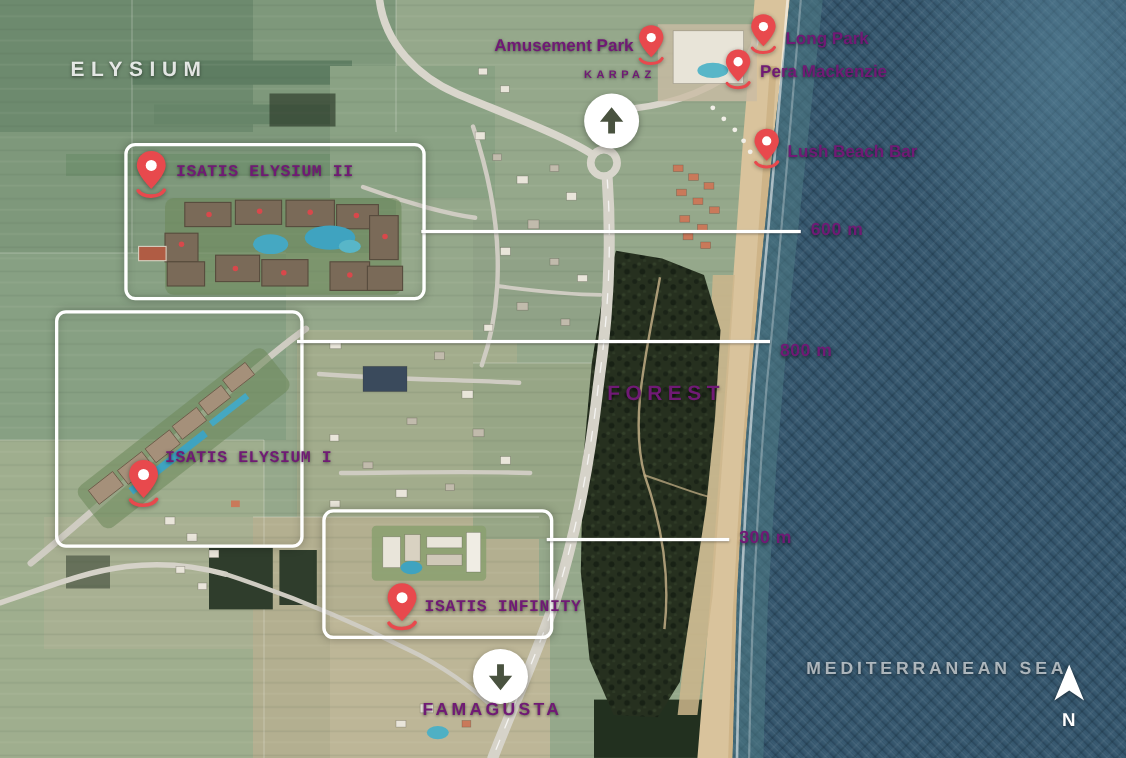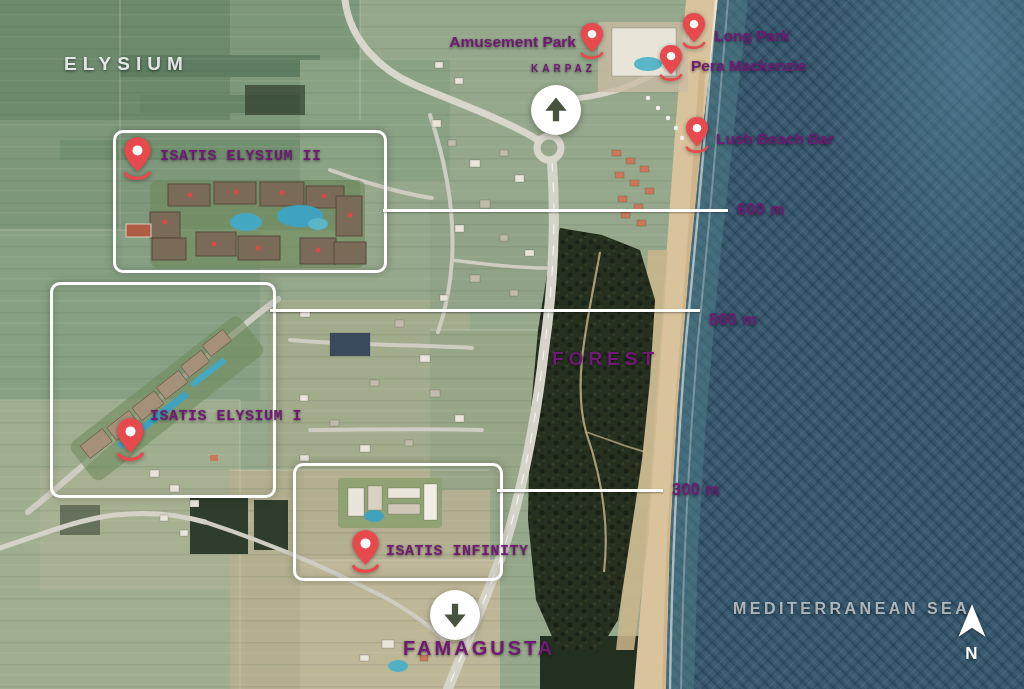--- a/index.html
+++ b/index.html
@@ -18,21 +18,21 @@
   .lbl{position:absolute;color:#701a75;font-weight:700;white-space:nowrap;
        text-shadow:0 1px 3px rgba(0,0,0,.55);line-height:1;}
   .poi-label{font-size:15.5px;}
   .project-label{font-size:15px;letter-spacing:.5px;font-family:Liberation Mono, monospace;}
   .dist-label{font-size:16px;letter-spacing:.5px;}
   .region-label{letter-spacing:6px;}
   .iskele{left:64px;top:54px;font-size:19px;color:rgba(255,255,255,.85);}
   .forest{left:552px;top:349px;font-size:19px;letter-spacing:5px;}
   .medsea{left:733px;top:572px;font-size:16px;letter-spacing:3.5px;color:rgba(255,255,255,.62);margin-top:29px;}
   .karpaz-label{left:531px;top:64px;font-size:10px;letter-spacing:4px;}
-  .famagusta-label{left:403px;top:638px;font-size:20px;letter-spacing:3px;}
+  .famagusta-label{left:384px;top:638px;font-size:16px;letter-spacing:3px;}
   
   .project-box{position:absolute;border:3px solid #fff;border-radius:10px;
                box-shadow:0 0 8px rgba(0,0,0,.25), inset 0 0 8px rgba(0,0,0,.15);}
   .box-elysium2{left:113px;top:130px;width:268px;height:137px;}
   .box-elysium1{left:50px;top:282px;width:220px;height:210px;}
   .box-infinity{left:293px;top:463px;width:204px;height:112px;}
   
   .dist-line{position:absolute;height:3px;background:var(--line-white);
              box-shadow:0 1px 2px rgba(0,0,0,.35);}
   .line-600{left:383px;top:209px;width:345px;}

